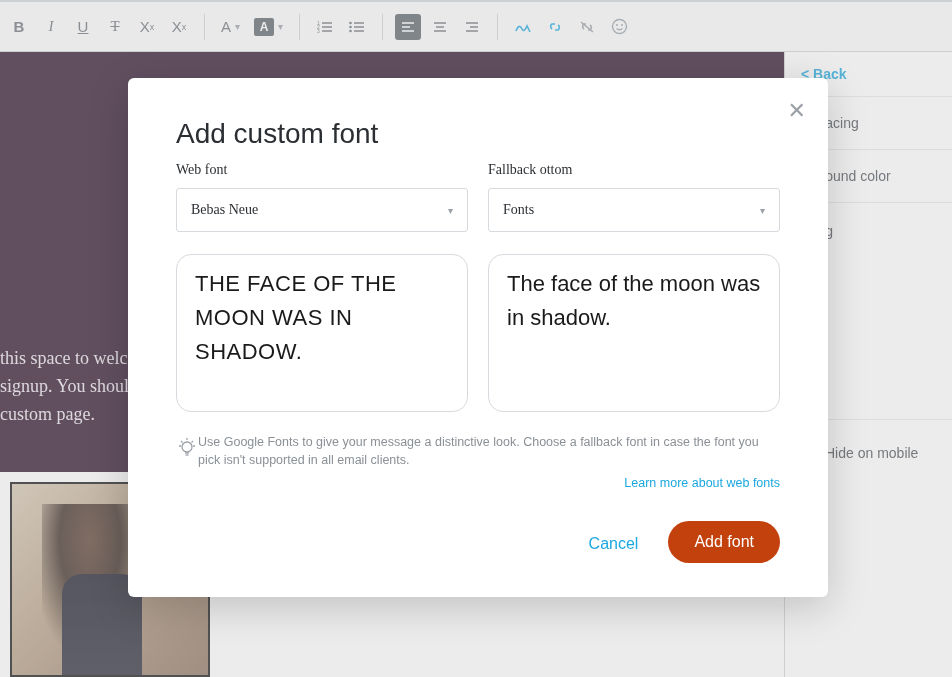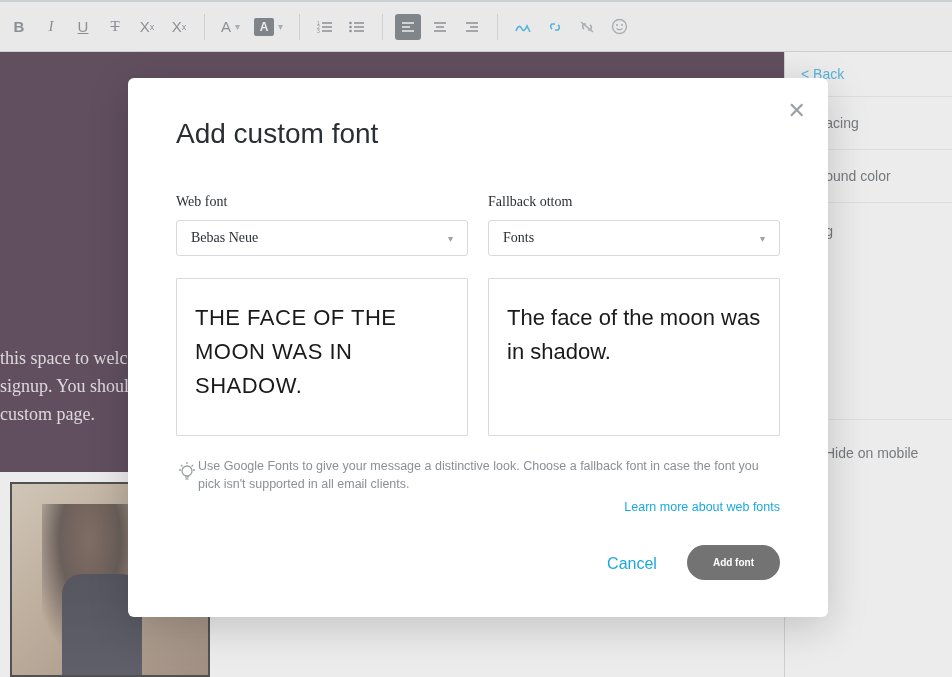--- a/index.html
+++ b/index.html
@@ -25,47 +25,47 @@
 .lower { display: flex; padding: 10px 0 0 10px; gap: 20px; }
 .photo { width: 200px; height: 195px; background: linear-gradient(135deg,#d4c5b0 0%, #b8a085 40%, #8a6f5c 100%); border: 2px solid #111; position: relative; overflow: hidden; }
 .photo::before { content:""; position:absolute; width:120px; height:180px; background: radial-gradient(ellipse at 40% 20%, #5a3d2e 0%, #3a2820 30%, transparent 60%); left: 30px; top: 20px; }
 .photo::after { content:""; position:absolute; width:80px; height:120px; background: linear-gradient(#1a1a2a, #2a2a3a); left: 50px; top: 90px; border-radius: 20px 20px 0 0; }
 .friday-box { border: 2px solid #111; padding: 30px 20px; width: 240px; height: 80px; display: flex; align-items: center; }
 .friday { font-size: 30px; font-weight: bold; letter-spacing: 16px; color: #1a1a1a; }
 .dark-strip { background: #2a0f28; width: 264px; height: 80px; margin-left: auto; margin-right: 0; }
 
 
 .sidebar { flex: 1; border-left: 1px solid #d0d4d8; background: #fff; font-size: 14px; color: #4a4f55; }
-.sb-back { color: #1ba8e0; padding: 14px 16px; font-size: 14px; cursor: pointer; }
+.sb-back { color: #1ba8e0; padding: 14px 16px; font-size: 14px; cursor: pointer; font-weight: bold; }
 .sb-row { padding: 18px 0 18px 6px; border-bottom: 1px solid #e3e6e9; }
 .sb-row.first { border-top: 1px solid #e3e6e9; }
 .sb-sub { padding: 12px 0 12px 6px; display: flex; align-items: center; gap: 12px; }
 .toggle-on { width: 22px; height: 22px; border-radius: 50%; background: #1ba8e0; position: relative; }
 .toggle-on::before { content:""; position:absolute; right:100%; width:18px; height:14px; background:#1ba8e0; top:4px; border-radius: 7px 0 0 7px; }
 .toggle-off { width: 22px; height: 22px; border-radius: 50%; border: 2px solid #c0c6cc; background: #fff; }
 
 
 .modal { position: absolute; left: 128px; top: 78px; width: 700px; background: #fff; border-radius: 6px; box-shadow: 0 10px 40px rgba(0,0,0,0.18); z-index: 10; padding: 40px 48px 34px 48px; }
 .modal-close { position: absolute; right: 22px; top: 22px; color: #9aa0a6; font-size: 22px; cursor: pointer; line-height: 1; }
-.modal h1 { font-size: 28px; font-weight: 400; color: #2b2f33; margin-bottom: 44px; }
+.modal h1 { font-size: 28px; font-weight: 400; color: #2b2f33; margin-bottom: 12px; }
 .fields { display: flex; gap: 20px; }
 .field { flex: 1; font-family: Liberation Serif, serif; }
 .field-label { font-size: 14px; color: #2b2f33; margin-bottom: 10px; display: block; }
-.select { border: 1px solid #d6dade; border-radius: 3px; height: 36px; display: flex; align-items: center; padding: 0 14px; font-size: 14px; color: #2b2f33; justify-content: space-between; cursor: pointer; }
+.select { border: 1px solid #d6dade; border-radius: 3px; height: 44px; display: flex; align-items: center; padding: 0 14px; font-size: 14px; color: #2b2f33; justify-content: space-between; cursor: pointer; }
 .previews { display: flex; gap: 20px; margin-top: 22px; }
-.preview { flex: 1; border: 1px solid #d6dade; border-radius: 1px; padding: 22px 18px; min-height: 158px; }
+.preview { flex: 1; border: 1px solid #d6dade; border-radius: 15px; padding: 12px 18px; min-height: 158px; }
 .preview.bebas { font-family: Impact, 'Arial Black', sans-serif; font-size: 22px; letter-spacing: 0.5px; text-transform: uppercase; line-height: 1.55; font-weight: 500; color: #1a1a1a; }
 .preview.arial { font-family: Arial, sans-serif; font-size: 22px; line-height: 1.55; color: #1a1a1a; }
 .tip { display: flex; margin-top: 22px; align-items: flex-start; }
 .tip-icon { color: #9aa0a6; font-size: 20px; margin-top: 2px; }
 .tip-text { font-size: 12.5px; color: #8a9096; line-height: 1.4; }
 .tip-link { color: #1ba8e0; display: block; margin-top: 6px; cursor: pointer; text-align: right; }
-.modal-actions { display: flex; justify-content: flex-end; gap: 10px; margin-top: 28px; align-items: flex-start; }
+.modal-actions { display: flex; justify-content: flex-end; gap: 10px; margin-top: 28px; align-items: flex-end; }
 .btn-cancel { color: #1ba8e0; font-size: 16px; padding: 10px 20px; cursor: pointer; }
-.btn-primary { background: #737373; color: #fff; font-size: 10px; padding: 12px 26px; border-radius: 24px; cursor: pointer; border: none; font-weight: bold; }
+.btn-primary { background: #c2410c; color: #fff; font-size: 16px; padding: 12px 26px; border-radius: 24px; cursor: pointer; border: none; }
 
 svg { display: block; }
 </style>
 </head>
 <body>
 
 <div class="toolbar">
   <div class="tb-btn" style="font-weight:bold">B</div>
   <div class="tb-btn" style="font-style:italic;font-family:Georgia">I</div>
   <div class="tb-btn" style="text-decoration:underline">U</div>

